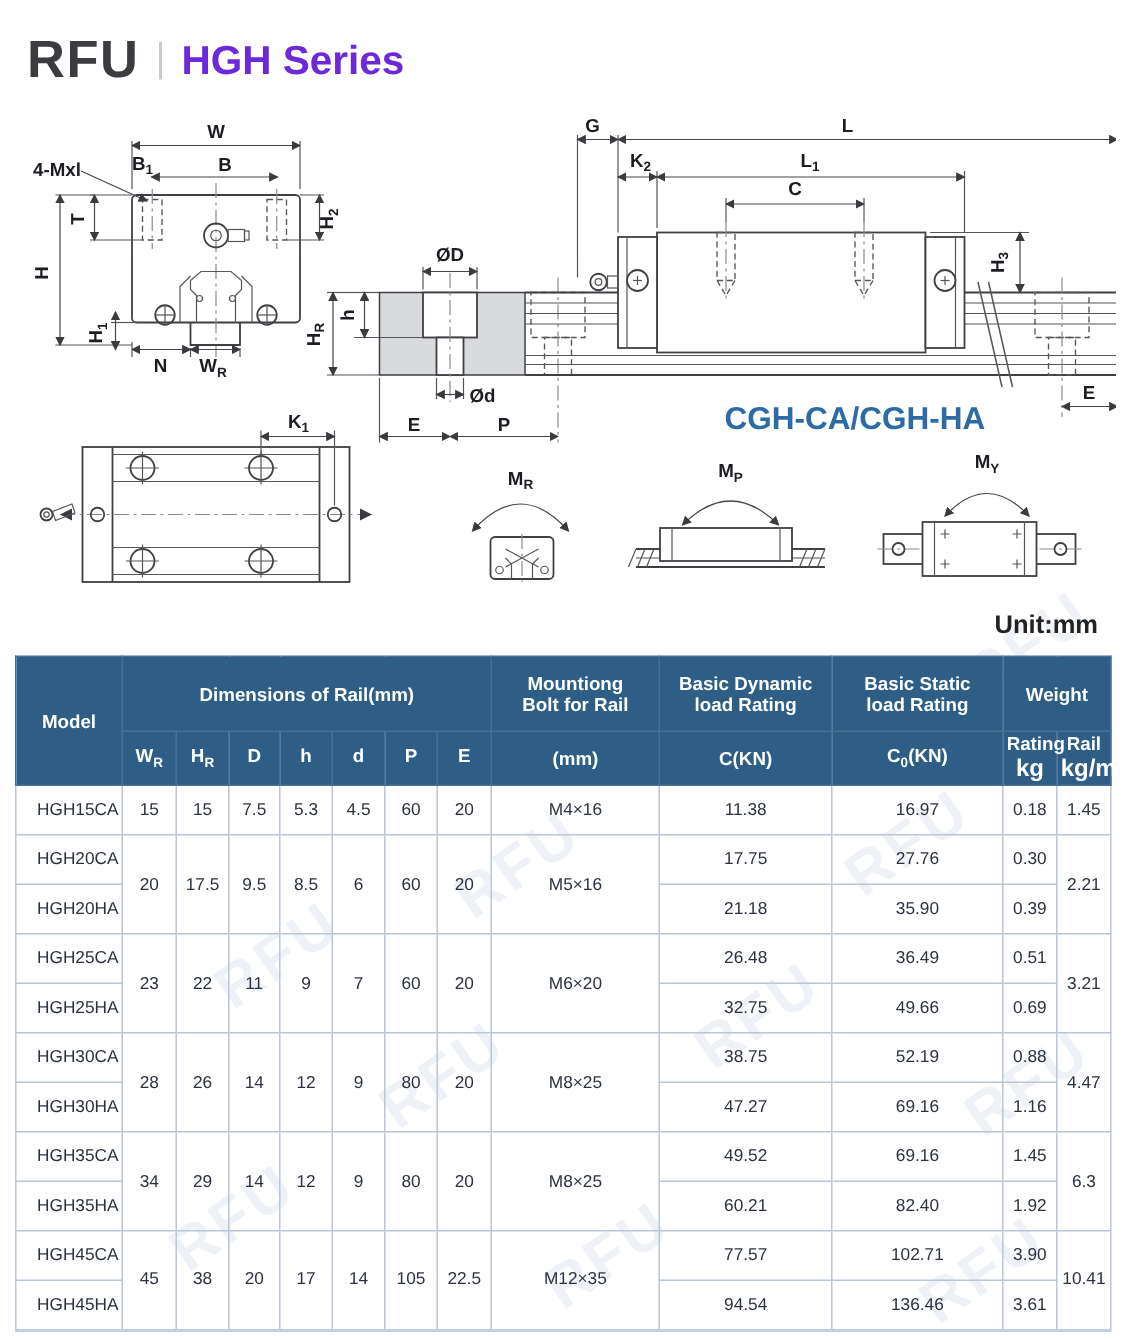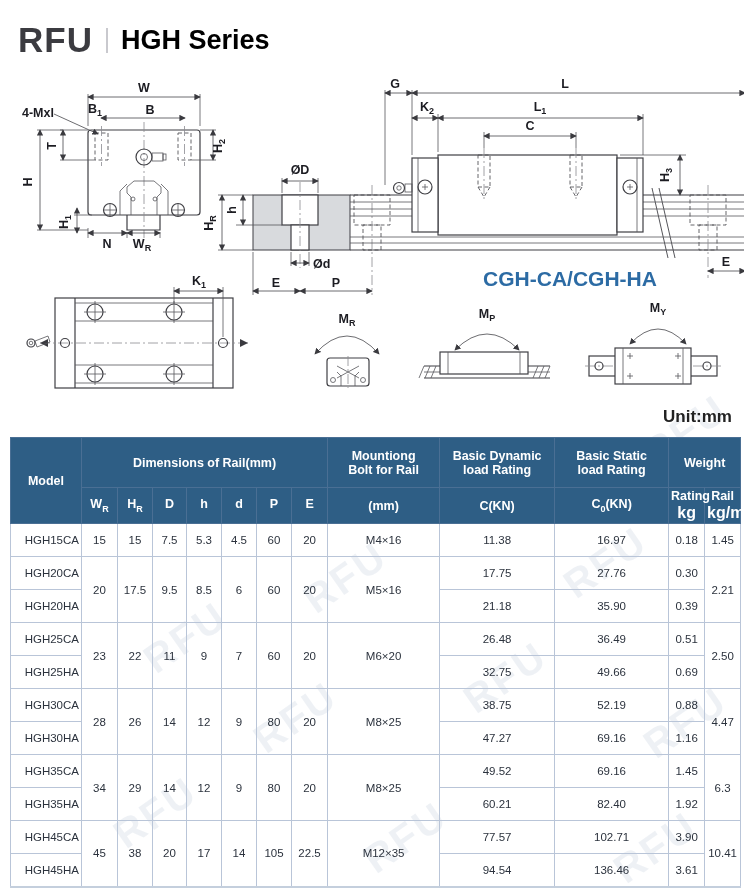--- a/index.html
+++ b/index.html
@@ -2,21 +2,21 @@
 <html><head>
 <meta charset="utf-8">
 <style>
   html,body{margin:0;padding:0;background:#fff;}
   .page{position:relative;width:744px;height:893px;background:#fff;overflow:hidden;
         font-family:"Liberation Sans",sans-serif;}
   
   .logo-bar{position:absolute;left:18px;top:20px;display:flex;align-items:center;gap:13px;}
   .brand{font-size:35px;font-weight:800;letter-spacing:1px;color:#3b3b40;}
   .logo-sep{width:2px;height:25px;background:#c9c9ce;}
-  .series-title{font-size:27px;font-weight:700;color:#000000;}
+  .series-title{font-size:27px;font-weight:700;color:#6d28d9;}
   
   .diagram-svg{position:absolute;left:0;top:60px;}
   .ol{fill:none;stroke:#3f3f44;stroke-width:1.2;}
   .olf{fill:#ffffff;stroke:#3f3f44;stroke-width:1.2;}
   .tl{fill:none;stroke:#55555a;stroke-width:0.8;}
   .dsh{fill:none;stroke:#55555a;stroke-width:0.9;stroke-dasharray:4 2.5;}
   .cl{fill:none;stroke:#8a8a90;stroke-width:0.8;stroke-dasharray:10 3 2 3;}
   .dim{fill:none;stroke:#46464b;stroke-width:0.8;}
   .gray{fill:#d8dadd;stroke:#3f3f44;stroke-width:1;}
   .brk{fill:none;stroke:#55555a;stroke-width:1;}
@@ -415,21 +415,21 @@
         <td rowspan="2">22</td>
         <td rowspan="2">11</td>
         <td rowspan="2">9</td>
         <td rowspan="2">7</td>
         <td rowspan="2">60</td>
         <td rowspan="2">20</td>
         <td rowspan="2">M6×20</td>
         <td>26.48</td>
         <td>36.49</td>
         <td>0.51</td>
-        <td rowspan="2">2.50</td>
+        <td rowspan="2">3.21</td>
       </tr>
       <tr>
         <td class="model">HGH25HA</td>
         <td>32.75</td>
         <td>49.66</td>
         <td>0.69</td>
       </tr>
 
       <tr>
         <td class="model">HGH30CA</td>

